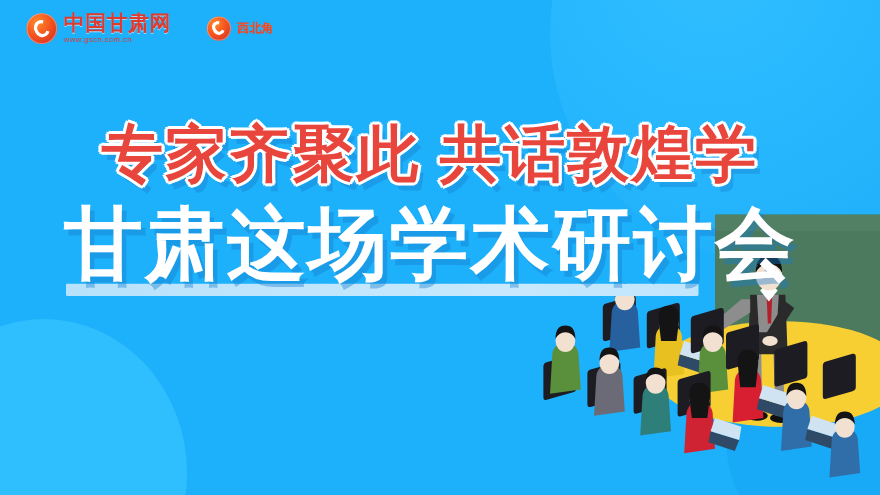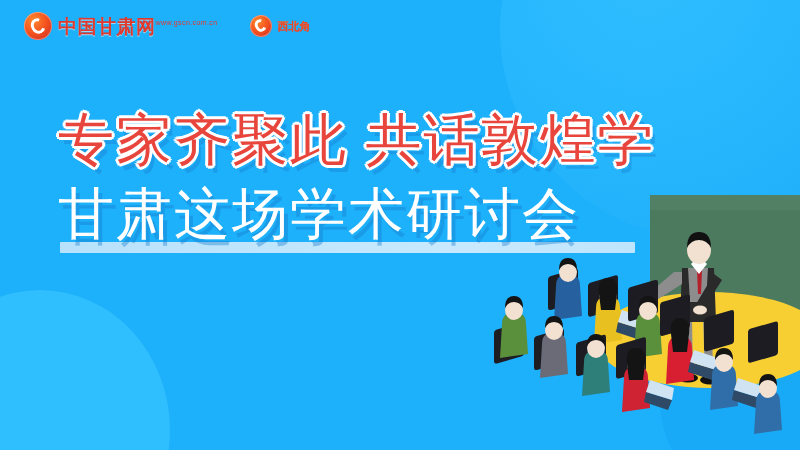--- a/index.html
+++ b/index.html
@@ -97,21 +97,21 @@
   }
   .logo-mark.small::after {
     left: 5px;
     top: 4px;
     width: 11px;
     height: 13px;
     border-width: 3px;
   }
   .logo-cn-text {
     display: flex;
-    flex-direction: row;
+    flex-direction: column;
     line-height: 1;
   }
   .logo-cn-main {
     font-size: 19px;
     font-weight: bold;
     color: #e03a2f;
     letter-spacing: .5px;
     text-shadow: 0 1px 0 rgba(255,255,255,.55);
     white-space: nowrap;
   }
@@ -147,35 +147,36 @@
   .headline {
     position: absolute;
     left: 58px;
     top: 112px;
     z-index: 7;
   }
   .line {
     position: relative;
     line-height: 1;
     white-space: nowrap;
-    font-weight: normal;
+    font-weight: bold;
     letter-spacing: 2px;
+    text-align: center;
   }
   .line-1 {
     font-size: 56px;
     color: #e8453c;
     margin-bottom: 18px;
     text-shadow:
       2px 0 0 #fff, -2px 0 0 #fff, 0 2px 0 #fff, 0 -2px 0 #fff,
       2px 2px 0 #fff, -2px 2px 0 #fff, 2px -2px 0 #fff, -2px -2px 0 #fff,
       3px 0 0 #fff, 0 3px 0 #fff, -3px 0 0 #fff, 0 -3px 0 #fff,
       5px 7px 0 rgba(22,120,200,.35);
   }
   .line-2, .line-3 {
-    font-size: 56px;
+    font-size: 72px;
     color: #ffffff;
     text-shadow: 4px 6px 0 rgba(22,125,205,.40);
   }
   .line-2 { margin-bottom: 18px; }
   .underline {
     position: absolute;
     left: 2px;
     bottom: -11px;
     height: 11px;
     background: linear-gradient(90deg, #b8e2fb 0%, #c8e9fd 70%, #bfe5fc 100%);

